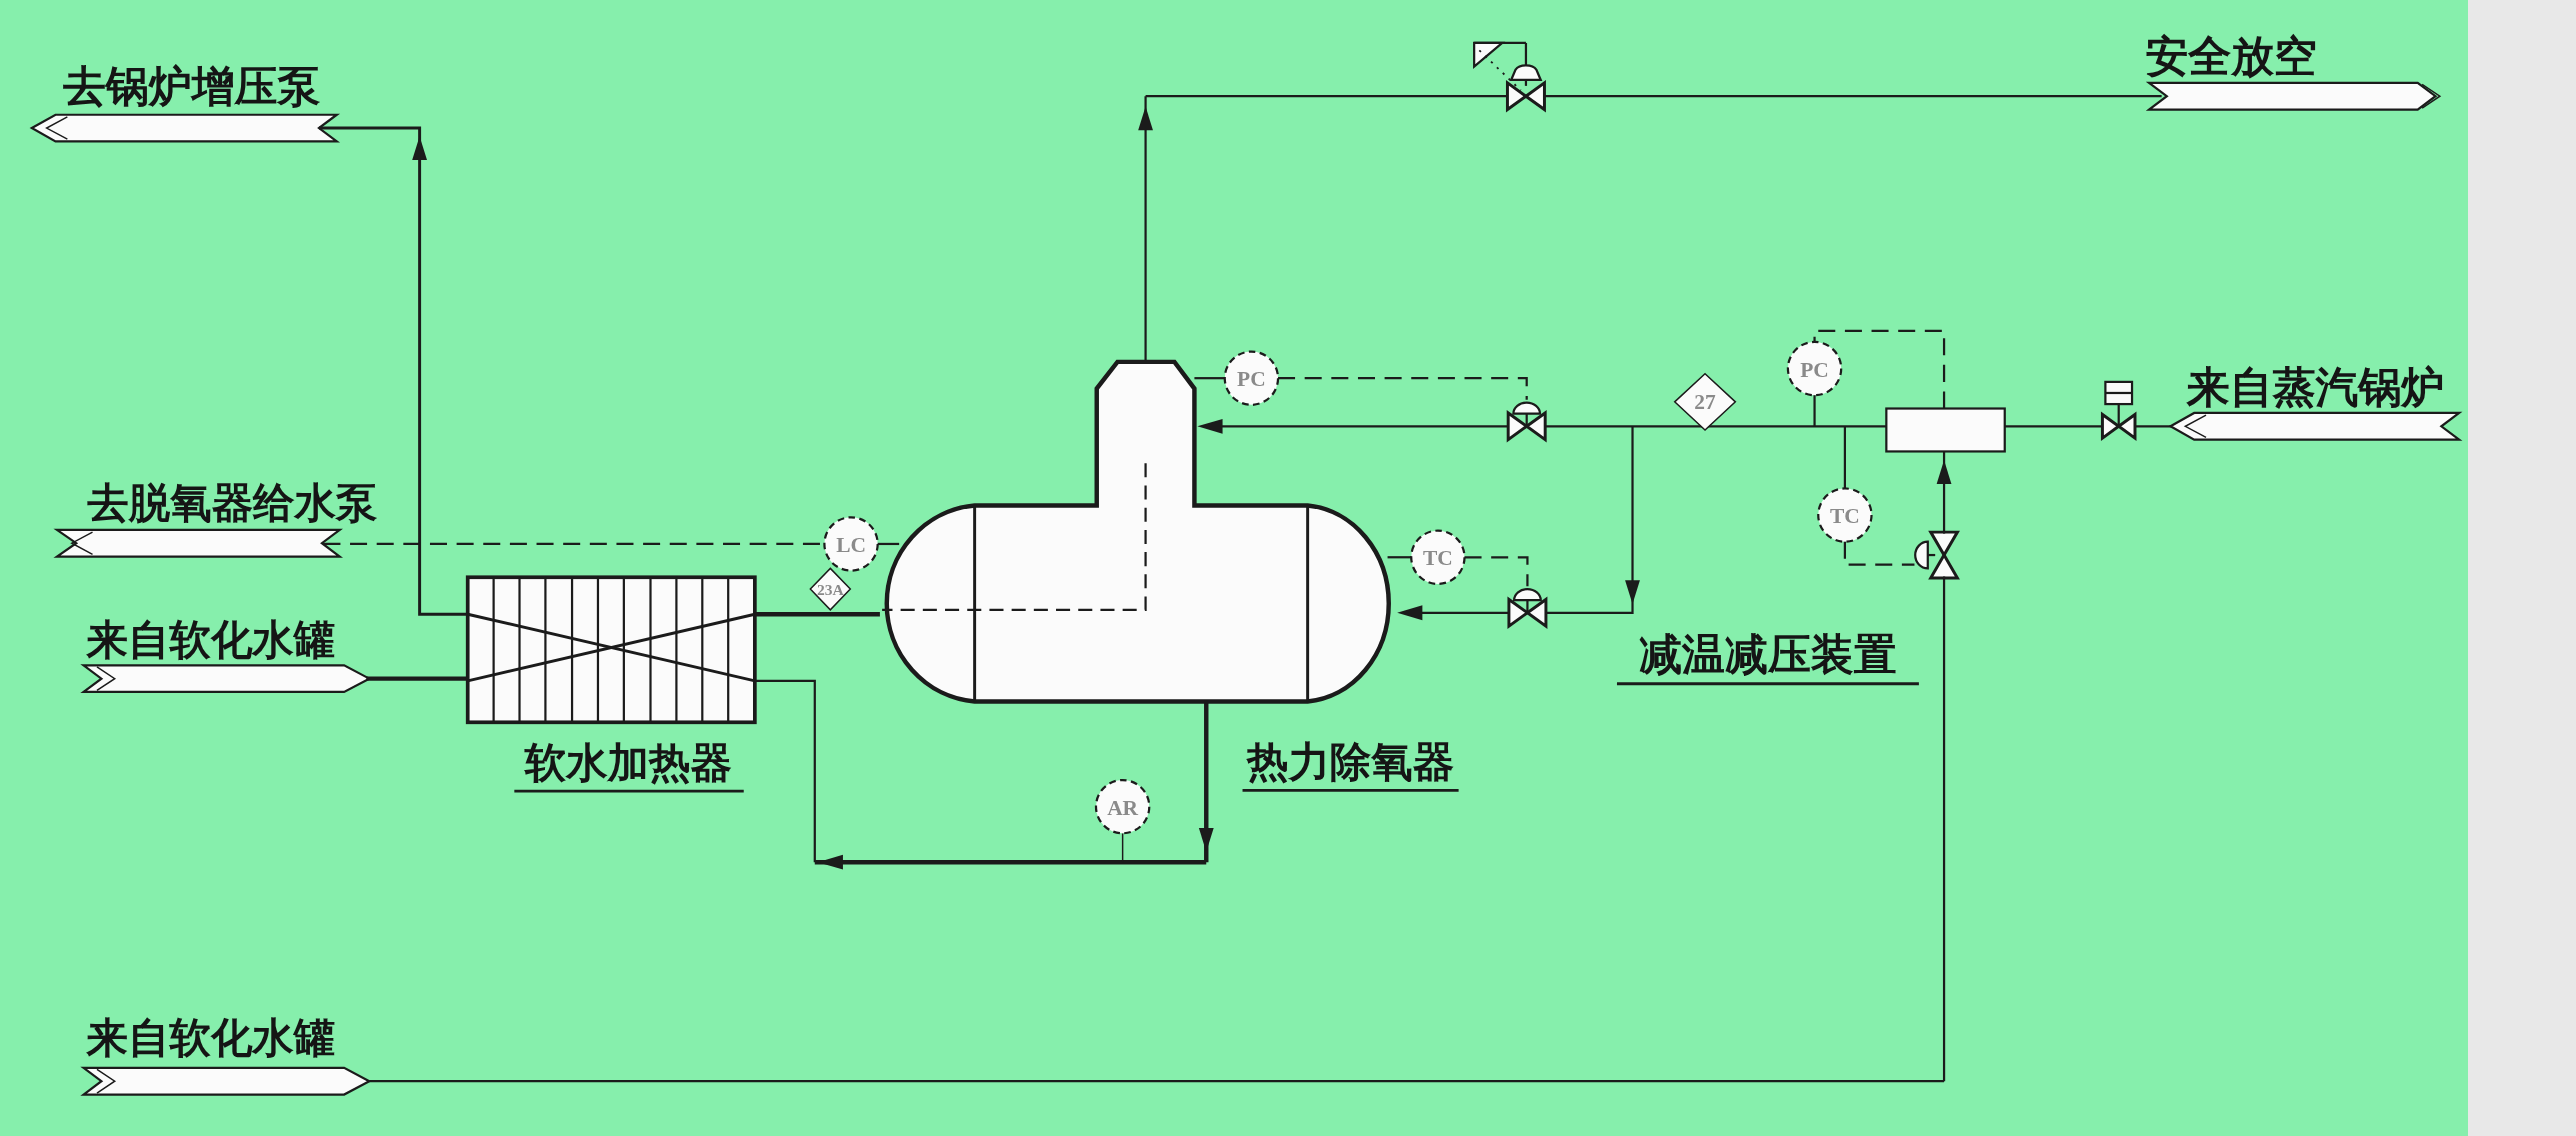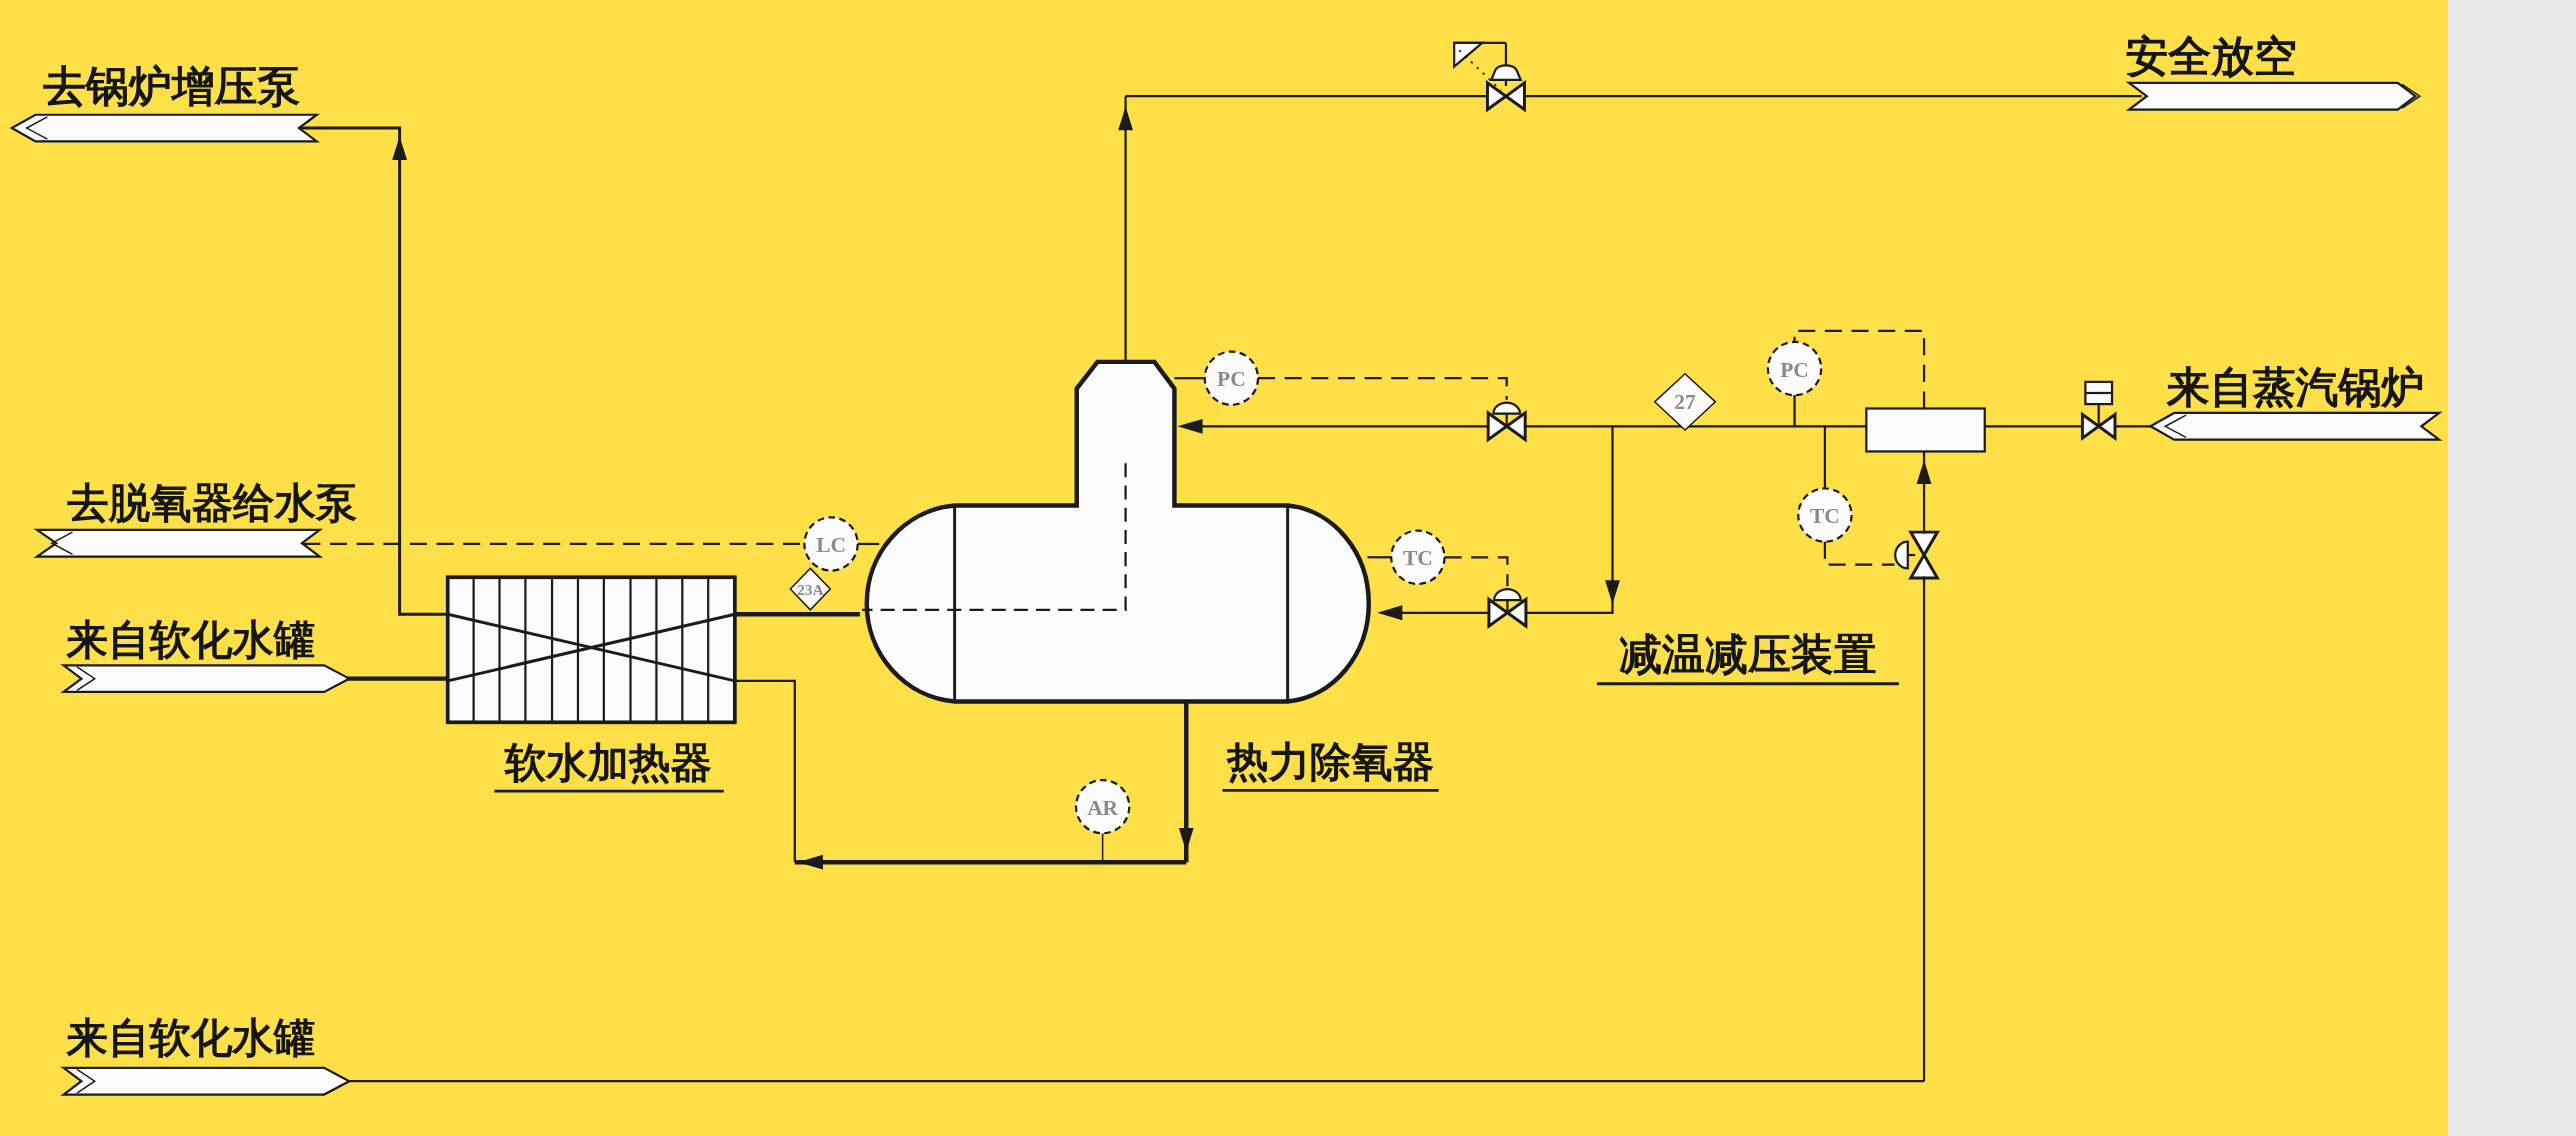--- a/index.html
+++ b/index.html
@@ -1,16 +1,16 @@
 <!DOCTYPE html>
 <html style="font-size:12.5px"><head>
 <meta charset="utf-8">
 <style>
   html,body{margin:0;padding:0;background:#e8e8e8;}
-  .stage{width:2448px;height:1136px;background:#fde047;position:relative;overflow:hidden;}
+  .stage{width:2448px;height:1136px;background:#86efac;position:relative;overflow:hidden;padding-left:20px;}
   svg{display:block;width:100%;height:100%;}
   .s  {stroke:#1b1b1b;fill:none;stroke-width:3;}
   .s2 {stroke:#1b1b1b;fill:none;stroke-width:2;}
   .s4 {stroke:#1b1b1b;fill:none;stroke-width:4;}
   .s5 {stroke:#1b1b1b;fill:none;stroke-width:5;}
   .s6 {stroke:#1b1b1b;fill:none;stroke-width:6;}
   .dash  {stroke-dasharray:23 13;}
   .dashS {stroke-dasharray:19 11;}
   .dot   {stroke-dasharray:3 8;stroke-width:2.5;}
   .bub   {stroke-dasharray:9 6;}

